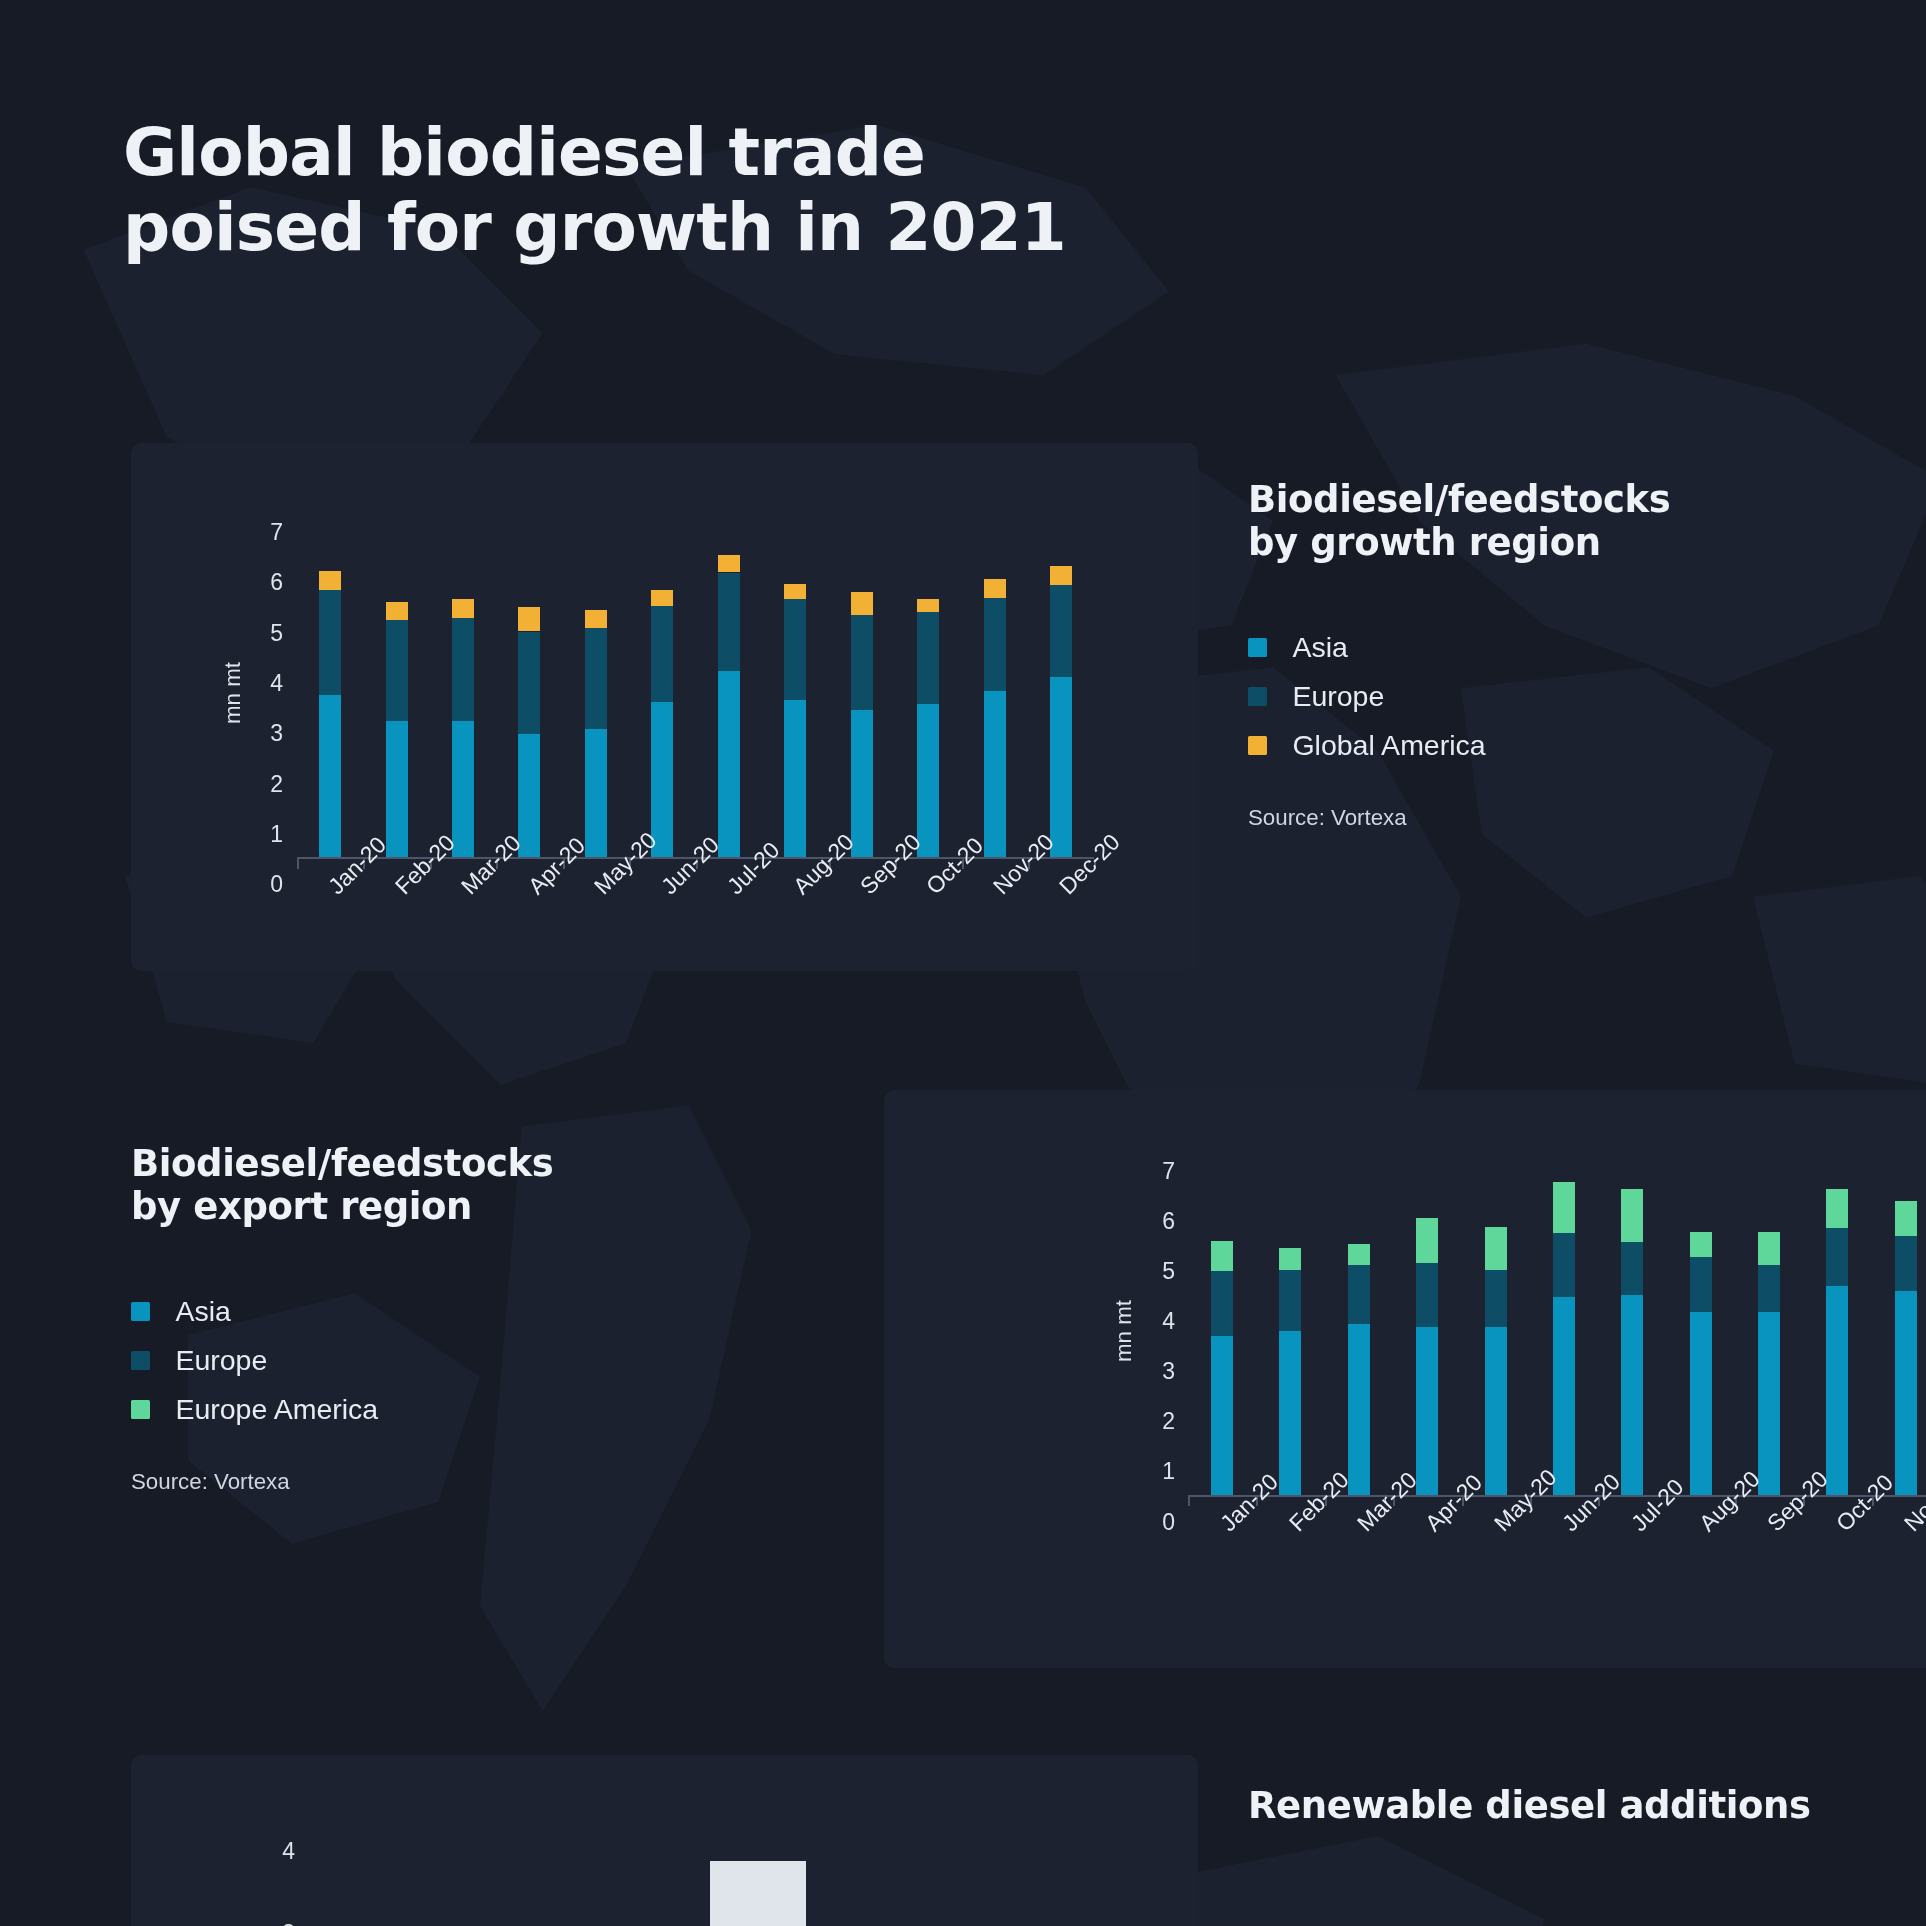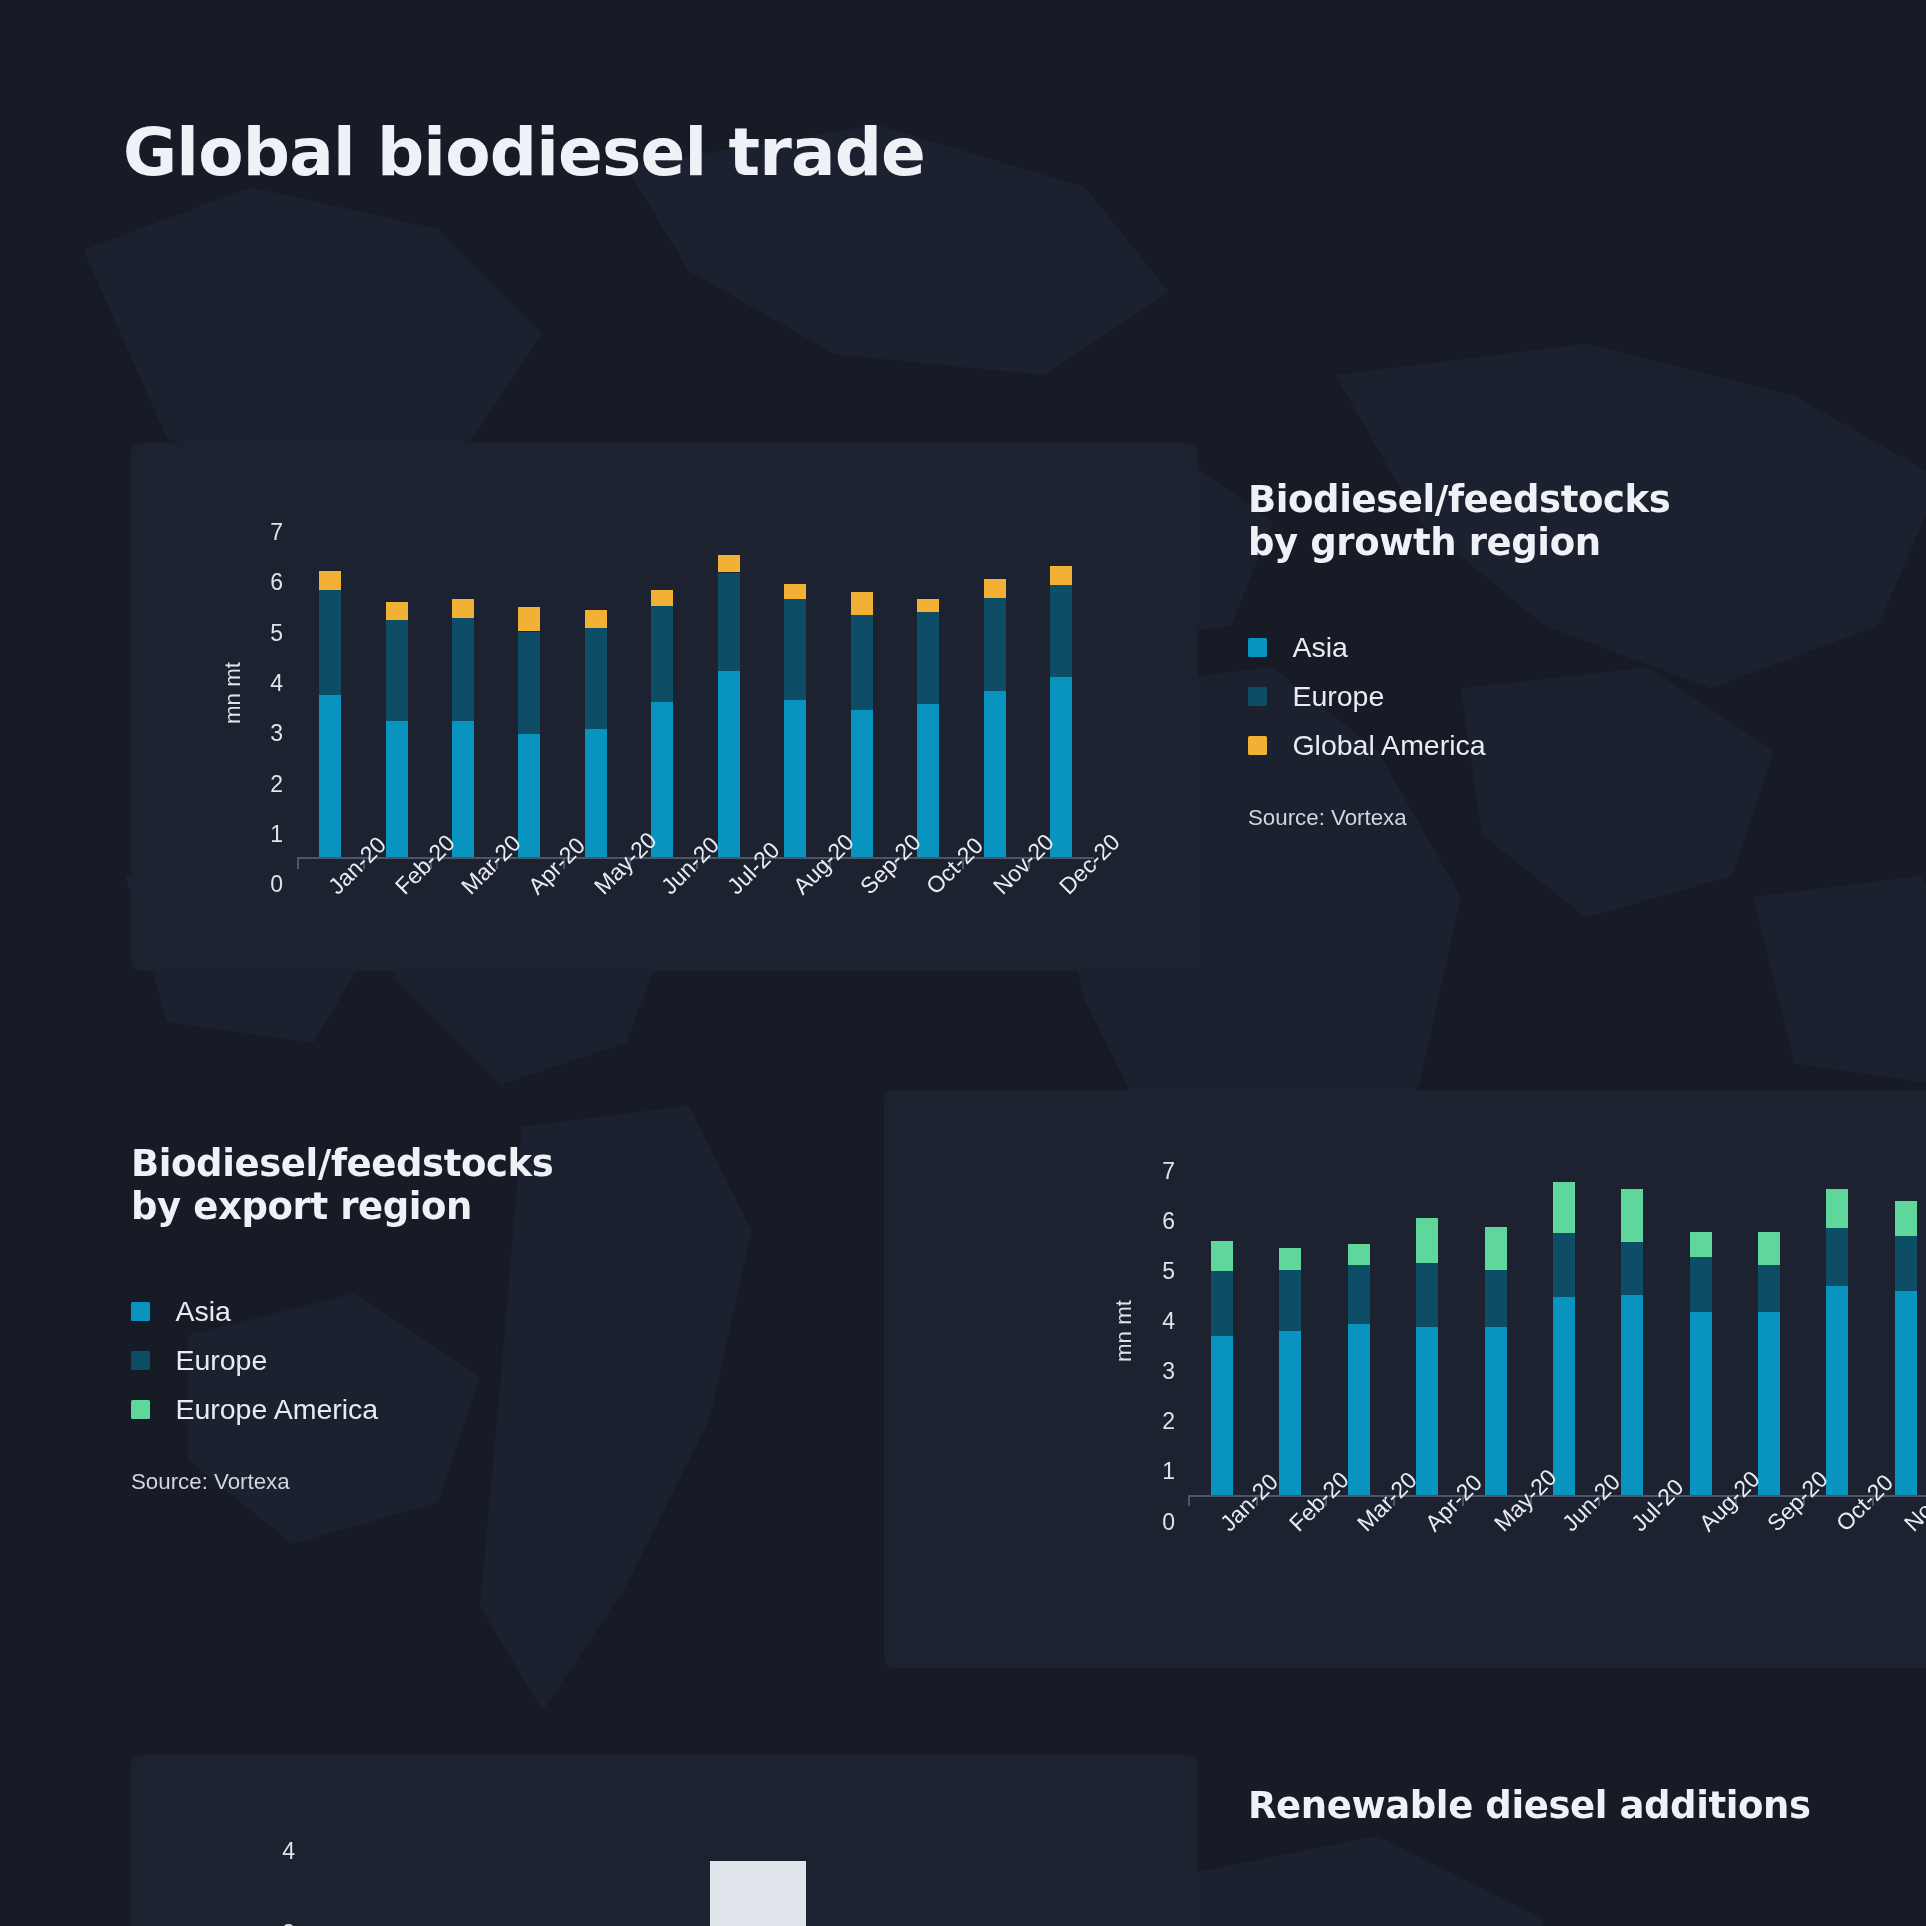--- a/index.html
+++ b/index.html
@@ -83,20 +83,21 @@
       <path d="M840 430 L920 420 L960 470 L930 520 L860 510 Z"></path>
       <path d="M60 420 L140 410 L180 450 L150 500 L80 490 Z"></path>
     </g>
   </svg>
 </div>
 
 <div class="page">
 
   <div class="headline">
     <span>Global biodiesel trade</span>
+    <span class="l2">poised for growth in 2021</span>
   </div>
 
   <div class="panel" style="left:131px; top:443px; width:1067px; height:528px;">
     <div class="chart" id="chart-import" style="left:0; top:0; right:0; bottom:0;">
         <div class="plot" style="left: 166px; top: 62px; width: 797px; height: 352px;">
           <div class="ytick" style="top: 352px; right: 811px; width: 54px;">0</div>
           <div class="ytick" style="top: 302px; right: 811px; width: 54px;">1</div>
           <div class="ytick" style="top: 252px; right: 811px; width: 54px;">2</div>
           <div class="ytick" style="top: 201px; right: 811px; width: 54px;">3</div>
           <div class="ytick" style="top: 151px; right: 811px; width: 54px;">4</div>

